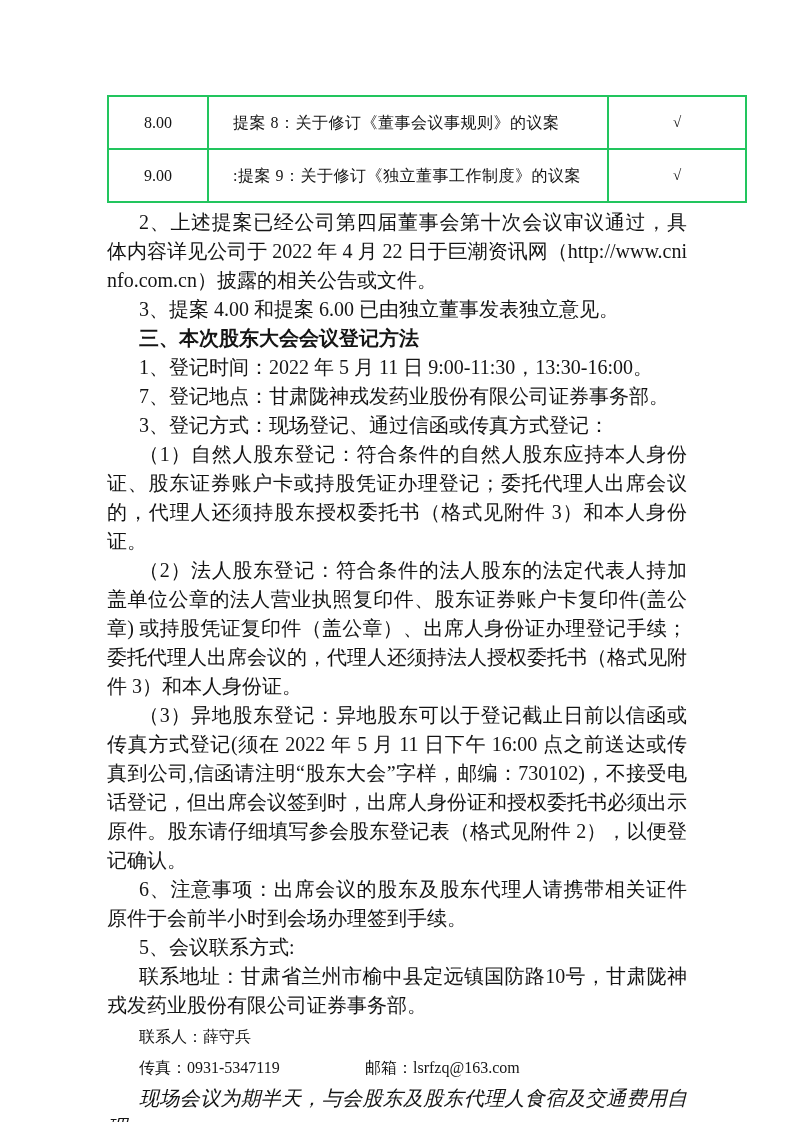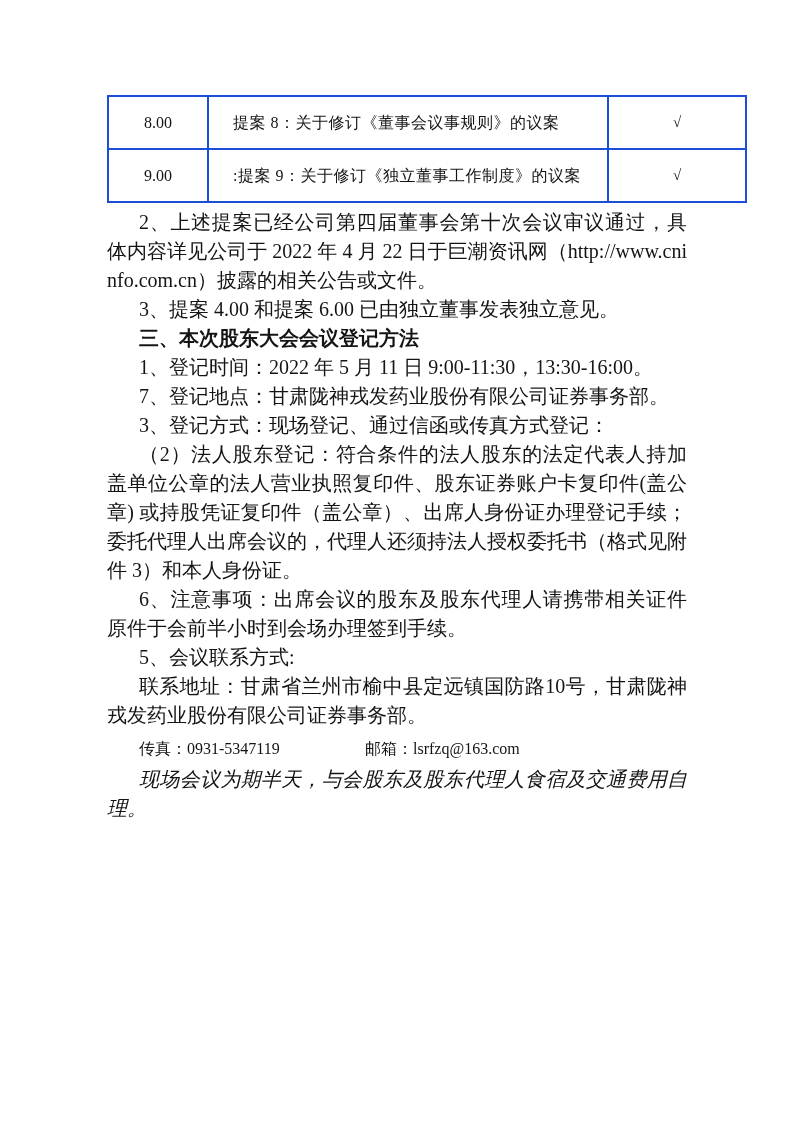--- a/index.html
+++ b/index.html
@@ -18,21 +18,21 @@
     left: 107px;
     top: 95px;
     width: 580px;
   }
   table.proposal {
     border-collapse: collapse;
     table-layout: fixed;
     width: 580px;
   }
   table.proposal td {
-    border: 2px solid #1d4ed8;
+    border: 2px solid #22c55e;
     height: 47px;
     vertical-align: middle;
   }
   td.c1 { width: 96px;  text-align: center; font-size: 16px; }
   td.c2 {
     width: 350px;
     font-size: 16px;
     line-height: 22px;
     padding: 2px 24px;
     letter-spacing: 0.5px;
@@ -83,27 +83,30 @@
 
     <p class="para first">2、上述提案已经公司第四届董事会第十次会议审议通过，具体内容详见公司于 2022 年 4 月 22 日于巨潮资讯网（http://www.cninfo.com.cn）披露的相关公告或文件。</p>
     <p class="para">3、提案 4.00 和提案 6.00 已由独立董事发表独立意见。</p>
 
     <p class="para heading">三、本次股东大会会议登记方法</p>
 
     <p class="para">1、登记时间：2022 年 5 月 11 日 9:00-11:30，13:30-16:00。</p>
     <p class="para">7、登记地点：甘肃陇神戎发药业股份有限公司证券事务部。</p>
     <p class="para">3、登记方式：现场登记、通过信函或传真方式登记：</p>
 
+    <p class="para">（1）自然人股东登记：符合条件的自然人股东应持本人身份证、股东证券账户卡或持股凭证办理登记；委托代理人出席会议的，代理人还须持股东授权委托书（格式见附件 3）和本人身份证。</p>
     <p class="para">（2）法人股东登记：符合条件的法人股东的法定代表人持加盖单位公章的法人营业执照复印件、股东证券账户卡复印件(盖公章) 或持股凭证复印件（盖公章）、出席人身份证办理登记手续；委托代理人出席会议的，代理人还须持法人授权委托书（格式见附件 3）和本人身份证。</p>
+    <p class="para">（3）异地股东登记：异地股东可以于登记截止日前以信函或传真方式登记(须在 2022 年 5 月 11 日下午 16:00 点之前送达或传真到公司,信函请注明“股东大会”字样，邮编：730102)，不接受电话登记，但出席会议签到时，出席人身份证和授权委托书必须出示原件。股东请仔细填写参会股东登记表（格式见附件 2），以便登记确认。</p>
 
     <p class="para">6、注意事项：出席会议的股东及股东代理人请携带相关证件原件于会前半小时到会场办理签到手续。</p>
     <p class="para">5、会议联系方式:</p>
     <p class="para">联系地址：甘肃省兰州市榆中县定远镇国防路10号，甘肃陇神戎发药业股份有限公司证券事务部。</p>
 
     <div class="contact-row">
+      <span class="cl">联系人：薛守兵</span>
     </div>
     <div class="contact-row">
       <span class="cl">传真：0931-5347119</span>
       <span class="cr">邮箱：lsrfzq@163.com</span>
     </div>
 
     <p class="para closing">现场会议为期半天，与会股东及股东代理人食宿及交通费用自理。</p>
 
   </div>
 </div>

